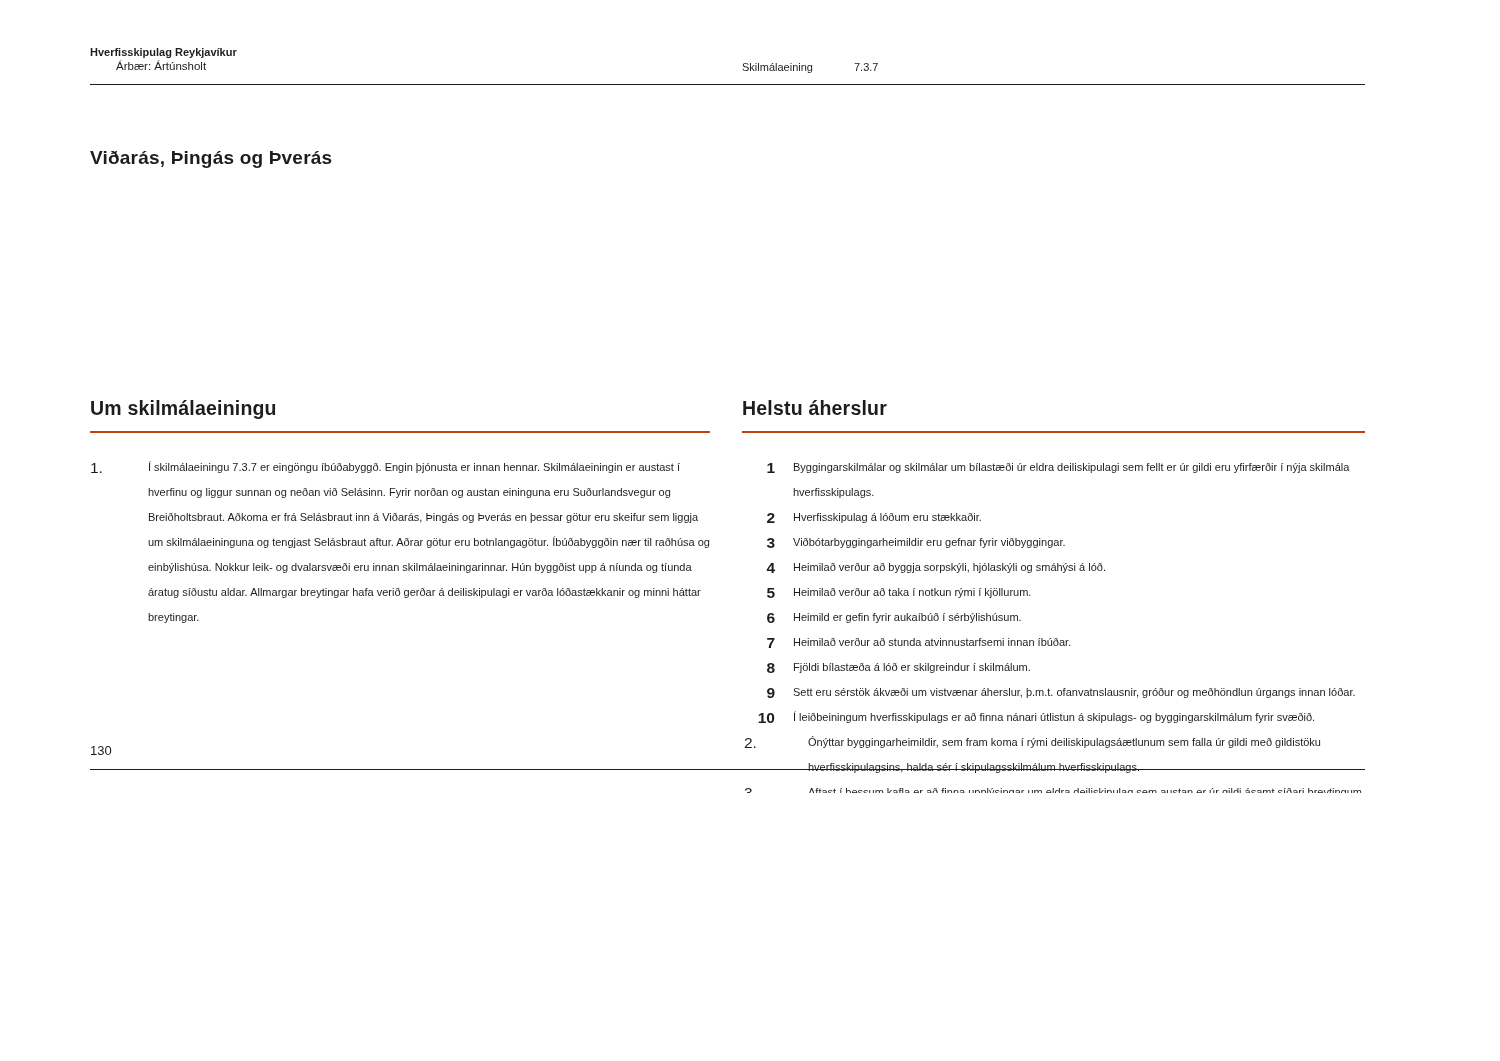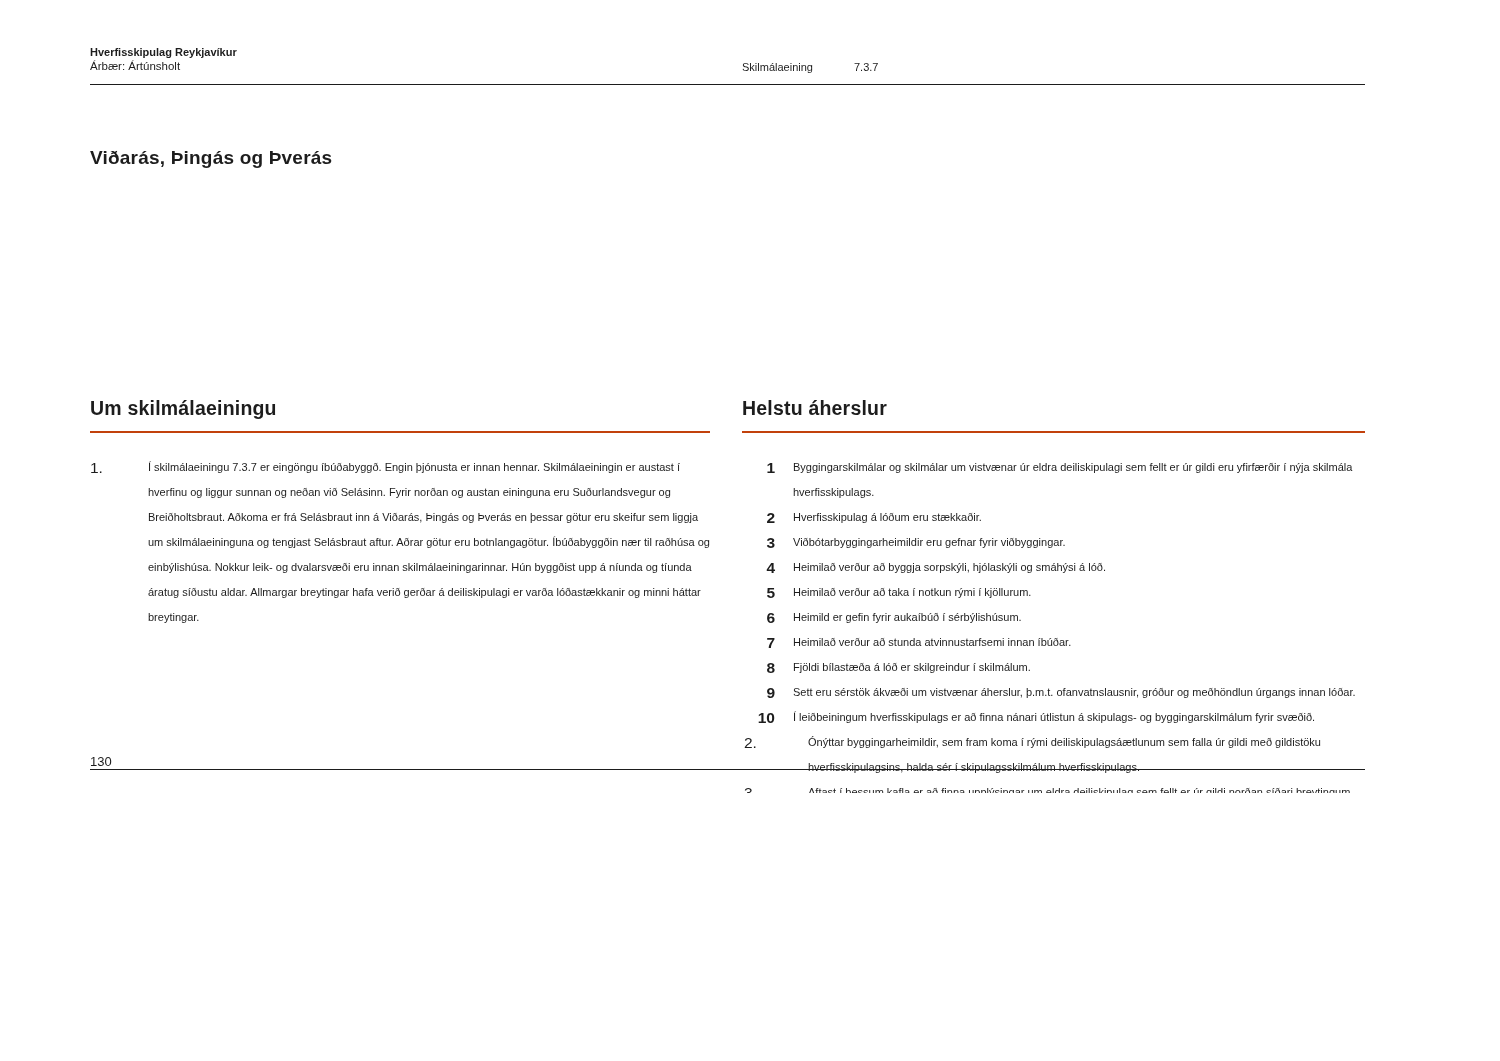--- a/index.html
+++ b/index.html
@@ -17,21 +17,21 @@
     overflow: hidden;
   }
   
   .doc-header {
     position: relative;
     height: 85px;
     border-bottom: 1px solid #1d1d1d;
   }
   .header-left { position: absolute; left: 0; top: 45px; }
   .org { font-size: 11px; font-weight: 700; line-height: 14px; }
-  .district { font-size: 11.5px; font-weight: 400; line-height: 15px; }
+  .district { font-size: 11.5px; font-weight: 400; line-height: 15px; margin-left: 26px; }
   .header-meta { position: absolute; left: 652px; top: 61px; font-size: 11px; }
   .header-meta .unit-number { margin-left: 38px; }
   
   .page-title {
     margin: 62px 0 0 0;
     font-size: 19px;
     font-weight: 700;
     letter-spacing: 0.2px;
   }
   
@@ -69,20 +69,21 @@
   .num-note {
     flex: 0 0 66px;
     padding-left: 2px;
     font-size: 15.5px; line-height: 25px;
   }
   
   .doc-footer {
     position: absolute;
     left: 90px; right: 135px; bottom: 23px;
     border-bottom: 1px solid #1d1d1d;
+    padding-bottom: 11px;
   }
   .page-number { font-size: 13px; }
 </style>
 </head>
 <body>
 
 <div class="page">
 
   <header class="doc-header">
     <div class="header-left">
@@ -105,21 +106,21 @@
         <span class="num-plain">1.</span>
         <p>Í skilmálaeiningu 7.3.7 er eingöngu íbúðabyggð. Engin þjónusta er innan hennar. Skilmálaeiningin er austast í hverfinu og liggur sunnan og neðan við Selásinn. Fyrir norðan og austan eininguna eru Suðurlandsvegur og Breiðholtsbraut. Aðkoma er frá Selásbraut inn á Viðarás, Þingás og Þverás en þessar götur eru skeifur sem liggja um skilmálaeininguna og tengjast Selásbraut aftur. Aðrar götur eru botnlangagötur. Íbúðabyggðin nær til raðhúsa og einbýlishúsa. Nokkur leik- og dvalarsvæði eru innan skilmálaeiningarinnar. Hún byggðist upp á níunda og tíunda áratug síðustu aldar. Allmargar breytingar hafa verið gerðar á deiliskipulagi er varða lóðastækkanir og minni háttar breytingar.</p>
       </div>
     </section>
 
     <section class="col-right">
       <h2 class="section-heading">Helstu áherslur</h2>
 
       <div class="row">
         <span class="num-bold">1</span>
-        <p>Byggingarskilmálar og skilmálar um vistvænar úr eldra deiliskipulagi sem fellt er úr gildi eru yfirfærðir í nýja skilmála hverfisskipulags.</p>
+        <p>Byggingarskilmálar og skilmálar um bílastæði úr eldra deiliskipulagi sem fellt er úr gildi eru yfirfærðir í nýja skilmála hverfisskipulags.</p>
       </div>
       <div class="row">
         <span class="num-bold">2</span>
         <p>Hverfisskipulag á lóðum eru stækkaðir.</p>
       </div>
       <div class="row">
         <span class="num-bold">3</span>
         <p>Viðbótarbyggingarheimildir eru gefnar fyrir viðbyggingar.</p>
       </div>
       <div class="row">
@@ -150,21 +151,21 @@
         <span class="num-bold">10</span>
         <p>Í leiðbeiningum hverfisskipulags er að finna nánari útlistun á skipulags- og byggingarskilmálum fyrir svæðið.</p>
       </div>
 
       <div class="row">
         <span class="num-note">2.</span>
         <p>Ónýttar byggingarheimildir, sem fram koma í rými deiliskipulagsáætlunum sem falla úr gildi með gildistöku hverfisskipulagsins, halda sér í skipulagsskilmálum hverfisskipulags.</p>
       </div>
       <div class="row">
         <span class="num-note">3.</span>
-        <p>Aftast í þessum kafla er að finna upplýsingar um eldra deiliskipulag sem fellt er úr gildi norðan síðari breytingum.</p>
+        <p>Aftast í þessum kafla er að finna upplýsingar um eldra deiliskipulag sem austan er úr gildi ásamt síðari breytingum.</p>
       </div>
     </section>
 
   </div>
 
   <footer class="doc-footer">
     <div class="page-number">130</div>
   </footer>
 
 </div>

